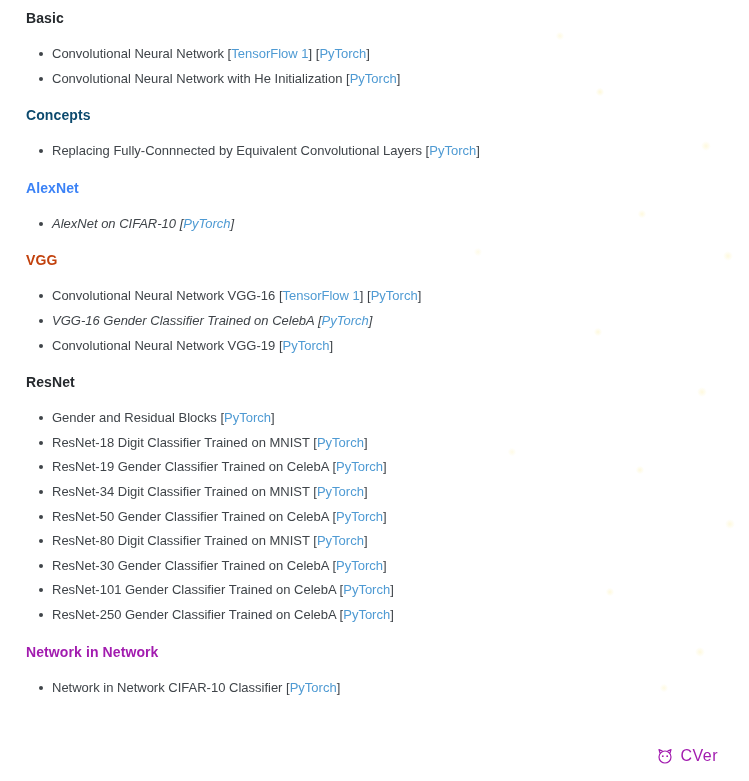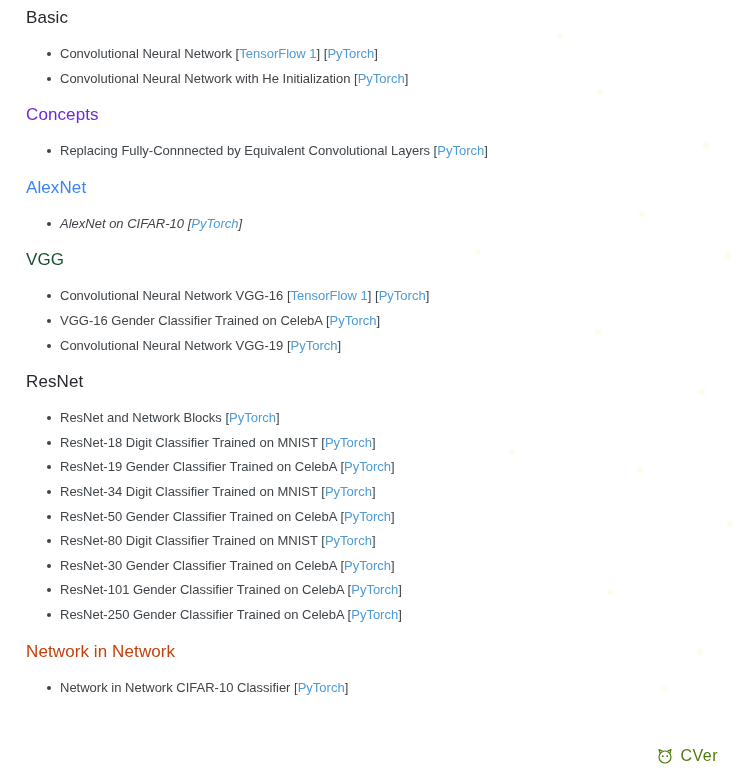--- a/index.html
+++ b/index.html
@@ -30,29 +30,29 @@
       radial-gradient(circle 6px at 560px 36px,  rgba(252,240,170,.35), rgba(252,240,170,0) 70%),
       radial-gradient(circle 6px at 664px 688px, rgba(252,240,170,.35), rgba(252,240,170,0) 70%),
       radial-gradient(circle 6px at 512px 452px, rgba(252,240,170,.30), rgba(252,240,170,0) 70%),
       radial-gradient(circle 6px at 478px 252px, rgba(252,240,170,.28), rgba(252,240,170,0) 70%);
   }
   .content {
     position: relative;
     padding: 9px 40px 0 26px;
   }
   .section-heading {
-    font-size: 17px;
-    font-weight: 400;
+    font-size: 14px;
+    font-weight: 700;
     line-height: 18px;
     margin: 15px 0 15px 0;
     letter-spacing: 0.1px;
   }
   section:first-child .section-heading { margin-top: 0; }
   .section-list {
-    margin: 8px;
+    margin: 0;
     padding: 0 0 0 26px;
     list-style: none;
   }
   .list-item {
     font-size: 13px;
     line-height: 24.6px;
     position: relative;
   }
   .bullet-dot {
     position: absolute;
@@ -83,62 +83,62 @@
 
 <main class="content">
     <section>
       <h3 class="section-heading" style="color: rgb(37, 41, 45);">Basic</h3>
       <ul class="section-list">
         <li class="list-item" style="color: rgb(63, 68, 73);"><span class="bullet-dot" style="background: rgb(63, 68, 73);"></span><span>Convolutional Neural Network</span><span> [</span><a class="item-link" style="color: rgb(78, 154, 211);">TensorFlow 1</a><span>]</span><span> [</span><a class="item-link" style="color: rgb(78, 154, 211);">PyTorch</a><span>]</span></li>
         <li class="list-item" style="color: rgb(63, 68, 73);"><span class="bullet-dot" style="background: rgb(63, 68, 73);"></span><span>Convolutional Neural Network with He Initialization</span><span> [</span><a class="item-link" style="color: rgb(78, 154, 211);">PyTorch</a><span>]</span></li>
       </ul>
     </section>
     <section>
-      <h3 class="section-heading" style="color: #6d28d9;">Concepts</h3>
+      <h3 class="section-heading" style="color: #0c4a6e;">Concepts</h3>
       <ul class="section-list">
         <li class="list-item" style="color: rgb(63, 68, 73);"><span class="bullet-dot" style="background: rgb(63, 68, 73);"></span><span>Replacing Fully-Connnected by Equivalent Convolutional Layers</span><span> [</span><a class="item-link" style="color: rgb(78, 154, 211);">PyTorch</a><span>]</span></li>
       </ul>
     </section>
     <section>
       <h3 class="section-heading" style="color: #3b82f6;">AlexNet</h3>
       <ul class="section-list">
         <li class="list-item" style="color: rgb(63, 68, 73); font-style: italic;"><span class="bullet-dot" style="background: rgb(63, 68, 73);"></span><span>AlexNet on CIFAR-10</span><span> [</span><a class="item-link" style="color: rgb(78, 154, 211);">PyTorch</a><span>]</span></li>
       </ul>
     </section>
     <section>
-      <h3 class="section-heading" style="color: #14532d;">VGG</h3>
+      <h3 class="section-heading" style="color: #c2410c;">VGG</h3>
       <ul class="section-list">
         <li class="list-item" style="color: rgb(63, 68, 73);"><span class="bullet-dot" style="background: rgb(63, 68, 73);"></span><span>Convolutional Neural Network VGG-16</span><span> [</span><a class="item-link" style="color: rgb(78, 154, 211);">TensorFlow 1</a><span>]</span><span> [</span><a class="item-link" style="color: rgb(78, 154, 211);">PyTorch</a><span>]</span></li>
-        <li class="list-item" style="color: rgb(63, 68, 73);"><span class="bullet-dot" style="background: rgb(63, 68, 73);"></span><span>VGG-16 Gender Classifier Trained on CelebA</span><span> [</span><a class="item-link" style="color: rgb(78, 154, 211);">PyTorch</a><span>]</span></li>
+        <li class="list-item" style="color: rgb(63, 68, 73); font-style: italic;"><span class="bullet-dot" style="background: rgb(63, 68, 73);"></span><span>VGG-16 Gender Classifier Trained on CelebA</span><span> [</span><a class="item-link" style="color: rgb(78, 154, 211);">PyTorch</a><span>]</span></li>
         <li class="list-item" style="color: rgb(63, 68, 73);"><span class="bullet-dot" style="background: rgb(63, 68, 73);"></span><span>Convolutional Neural Network VGG-19</span><span> [</span><a class="item-link" style="color: rgb(78, 154, 211);">PyTorch</a><span>]</span></li>
       </ul>
     </section>
     <section>
       <h3 class="section-heading" style="color: rgb(37, 41, 45);">ResNet</h3>
       <ul class="section-list">
-        <li class="list-item" style="color: rgb(63, 68, 73);"><span class="bullet-dot" style="background: rgb(63, 68, 73);"></span><span>ResNet and Network Blocks</span><span> [</span><a class="item-link" style="color: rgb(78, 154, 211);">PyTorch</a><span>]</span></li>
+        <li class="list-item" style="color: rgb(63, 68, 73);"><span class="bullet-dot" style="background: rgb(63, 68, 73);"></span><span>Gender and Residual Blocks</span><span> [</span><a class="item-link" style="color: rgb(78, 154, 211);">PyTorch</a><span>]</span></li>
         <li class="list-item" style="color: rgb(63, 68, 73);"><span class="bullet-dot" style="background: rgb(63, 68, 73);"></span><span>ResNet-18 Digit Classifier Trained on MNIST</span><span> [</span><a class="item-link" style="color: rgb(78, 154, 211);">PyTorch</a><span>]</span></li>
         <li class="list-item" style="color: rgb(63, 68, 73);"><span class="bullet-dot" style="background: rgb(63, 68, 73);"></span><span>ResNet-19 Gender Classifier Trained on CelebA</span><span> [</span><a class="item-link" style="color: rgb(78, 154, 211);">PyTorch</a><span>]</span></li>
         <li class="list-item" style="color: rgb(63, 68, 73);"><span class="bullet-dot" style="background: rgb(63, 68, 73);"></span><span>ResNet-34 Digit Classifier Trained on MNIST</span><span> [</span><a class="item-link" style="color: rgb(78, 154, 211);">PyTorch</a><span>]</span></li>
         <li class="list-item" style="color: rgb(63, 68, 73);"><span class="bullet-dot" style="background: rgb(63, 68, 73);"></span><span>ResNet-50 Gender Classifier Trained on CelebA</span><span> [</span><a class="item-link" style="color: rgb(78, 154, 211);">PyTorch</a><span>]</span></li>
         <li class="list-item" style="color: rgb(63, 68, 73);"><span class="bullet-dot" style="background: rgb(63, 68, 73);"></span><span>ResNet-80 Digit Classifier Trained on MNIST</span><span> [</span><a class="item-link" style="color: rgb(78, 154, 211);">PyTorch</a><span>]</span></li>
         <li class="list-item" style="color: rgb(63, 68, 73);"><span class="bullet-dot" style="background: rgb(63, 68, 73);"></span><span>ResNet-30 Gender Classifier Trained on CelebA</span><span> [</span><a class="item-link" style="color: rgb(78, 154, 211);">PyTorch</a><span>]</span></li>
         <li class="list-item" style="color: rgb(63, 68, 73);"><span class="bullet-dot" style="background: rgb(63, 68, 73);"></span><span>ResNet-101 Gender Classifier Trained on CelebA</span><span> [</span><a class="item-link" style="color: rgb(78, 154, 211);">PyTorch</a><span>]</span></li>
         <li class="list-item" style="color: rgb(63, 68, 73);"><span class="bullet-dot" style="background: rgb(63, 68, 73);"></span><span>ResNet-250 Gender Classifier Trained on CelebA</span><span> [</span><a class="item-link" style="color: rgb(78, 154, 211);">PyTorch</a><span>]</span></li>
       </ul>
     </section>
     <section>
-      <h3 class="section-heading" style="color: #c2410c;">Network in Network</h3>
+      <h3 class="section-heading" style="color: #a21caf;">Network in Network</h3>
       <ul class="section-list">
         <li class="list-item" style="color: rgb(63, 68, 73);"><span class="bullet-dot" style="background: rgb(63, 68, 73);"></span><span>Network in Network CIFAR-10 Classifier</span><span> [</span><a class="item-link" style="color: rgb(78, 154, 211);">PyTorch</a><span>]</span></li>
       </ul>
     </section>
   </main>
 
-<div class="watermark" style="color: #4d7c0f; text-align: right;">
+<div class="watermark" style="color: #a21caf; text-align: right;">
   <span>
     <svg width="18" height="18" viewBox="0 0 18 18" fill="none">
       <path d="M4 6 L3 2.5 L6.5 4" stroke="currentColor" stroke-width="1.2" stroke-linejoin="round"></path>
       <path d="M14 6 L15 2.5 L11.5 4" stroke="currentColor" stroke-width="1.2" stroke-linejoin="round"></path>
       <circle cx="9" cy="10" r="6" stroke="currentColor" stroke-width="1.2"></circle>
       <circle cx="6.8" cy="9.2" r="0.9" fill="currentColor"></circle>
       <circle cx="11.2" cy="9.2" r="0.9" fill="currentColor"></circle>
     </svg>
   </span>
   <span>CVer</span>

